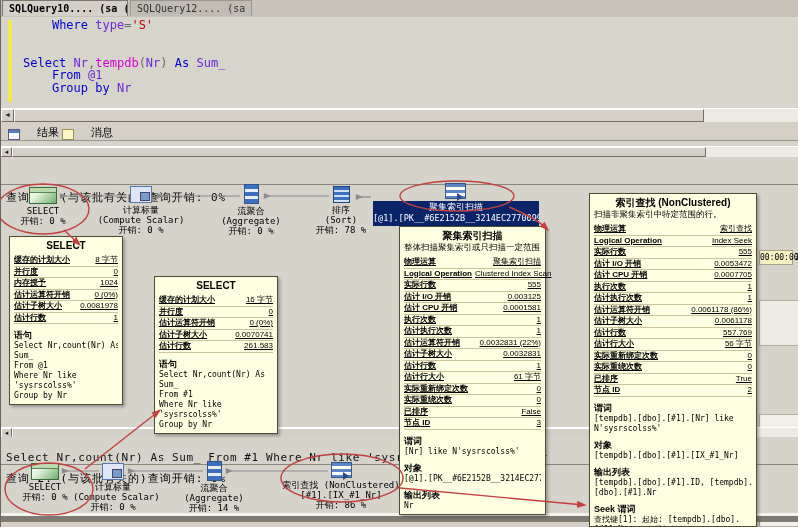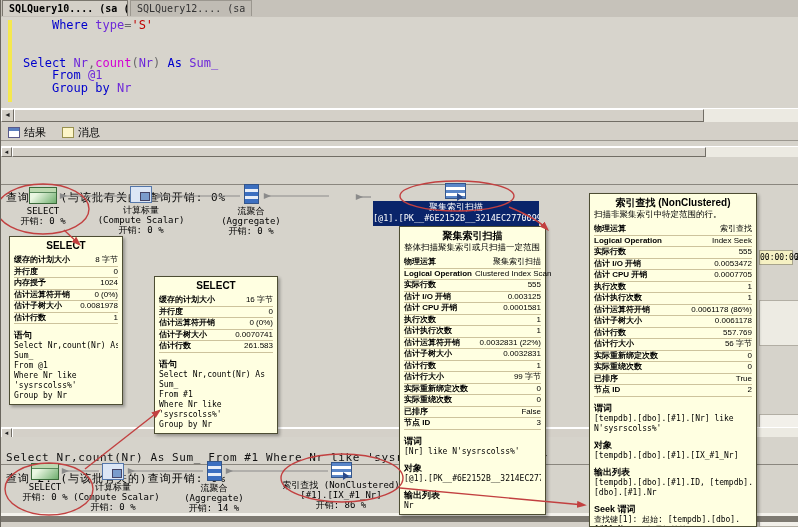--- a/index.html
+++ b/index.html
@@ -23,21 +23,21 @@
 
   
   .sbar{background:#eceae2;border-top:1px solid #fff;}
   .sb-btn{position:absolute;left:0;top:0;width:13px;height:100%;background:#d4d0c8;
           border:1px solid;border-color:#fff #716d65 #716d65 #fff;box-sizing:border-box;
           font-size:7px;line-height:10px;text-align:center;color:#222;}
   .sb-thumb{position:absolute;top:0;height:100%;background:#d4d0c8;
           border:1px solid;border-color:#fff #716d65 #716d65 #fff;box-sizing:border-box;}
 
   
-  .ptab{position:absolute;top:124px;height:16px;display:flex;align-items:center;gap:4px;
+  .ptab{position:absolute;top:124px;height:16px;display:flex;align-items:flex-end;gap:17px;
         font:11px "Liberation Sans",sans-serif;padding:0 5px;box-sizing:border-box;}
   .ptab.active{background:#d9d6ce;border:1px solid #7a766e;border-bottom:none;font-weight:bold;}
   .mini-icon{width:12px;height:11px;display:inline-block;}
   .icon-grid{background:linear-gradient(#5a7fc0,#5a7fc0) 0 0/12px 3px no-repeat,#fff;border:1px solid #5a5a8a;box-sizing:border-box;}
   .icon-msg{background:#fdf6c8;border:1px solid #99914f;box-sizing:border-box;}
   .icon-plan{background:linear-gradient(#e8b24a 50%,#4a7fc0 50%);border:1px solid #666;box-sizing:border-box;}
 
   
   .plan-bg{left:0;width:798px;background:#d6d3cb;}
   .hline{left:0;width:798px;height:1px;background:#9b978f;}
@@ -63,21 +63,21 @@
             text-align:center;overflow:hidden;}
   .scan-box .l1{font:9px/12px "DejaVu Sans Mono",monospace;}
   .scan-box .l2{font:8.5px/11px "DejaVu Sans Mono",monospace;white-space:nowrap;}
 
   
   .tooltip{position:absolute;background:#ffffe1;border:1px solid #4d4d33;box-shadow:2px 2px 3px rgba(0,0,0,.3);
            padding:2px 4px 3px 4px;box-sizing:border-box;z-index:30;}
   .tt-title{text-align:center;font:bold 10px/13px "Liberation Sans",sans-serif;}
   .tt-sub{font:8.5px/11px "Liberation Sans",sans-serif;white-space:nowrap;overflow:hidden;margin-bottom:4px;}
   .tt-row{display:flex;justify-content:space-between;align-items:flex-start;
-          font:8px/10.5px "Liberation Sans",sans-serif;border-bottom:1px solid #cdc39c;}
+          font:8px/10.5px "Liberation Sans",sans-serif;border-bottom:1px solid #cdc39c;text-decoration:underline;}
   .tt-l{font-weight:bold;white-space:nowrap;}
   .tt-v{white-space:nowrap;margin-left:3px;}
   .tt-sec-h{font:bold 9px/11px "Liberation Sans",sans-serif;margin-top:6px;}
   .tt-sec-line{font:8px/10px "DejaVu Sans Mono",monospace;white-space:nowrap;overflow:hidden;}
   .tt-gap{height:3px;}
 
   
   .gcell{position:absolute;box-sizing:border-box;font:8px/13px "DejaVu Sans Mono",monospace;}
 
   svg.layer{position:absolute;left:0;top:0;pointer-events:none;}
@@ -91,21 +91,21 @@
     <div class="doc-tab active" style="left:1px;width:126px;">SQLQuery10.... (sa (56))*</div>
     <div class="doc-tab inactive" style="left:129px;width:122px;">SQLQuery12.... (sa (58))*</div>
   </div>
 
   <div class="abs editor">
     <div class="abs change-bar"></div>
     <div class="abs code">
         <div class="code-line"><span class="c-id">    </span><span class="c-kw">Where </span><span class="c-id">type</span><span class="c-op">=</span><span class="c-str">'S'</span></div>
         <div class="code-line">&nbsp;</div>
         <div class="code-line">&nbsp;</div>
-        <div class="code-line"><span class="c-kw">Select </span><span class="c-id">Nr</span><span class="c-op">,</span><span class="c-fn">count</span><span class="c-op">(</span><span class="c-id">Nr</span><span class="c-op">) </span><span class="c-kw">As </span><span class="c-id">Sum_</span></div>
+        <div class="code-line"><span class="c-kw">Select </span><span class="c-id">Nr</span><span class="c-op">,</span><span class="c-fn">tempdb</span><span class="c-op">(</span><span class="c-id">Nr</span><span class="c-op">) </span><span class="c-kw">As </span><span class="c-id">Sum_</span></div>
         <div class="code-line"><span class="c-id">    </span><span class="c-kw">From </span><span class="c-id">@1</span></div>
         <div class="code-line"><span class="c-id">    </span><span class="c-kw">Group by </span><span class="c-id">Nr</span></div>
       </div>
   </div>
 
   <div class="abs sbar" style="left:0;top:108px;width:798px;height:13px;">
     <div class="sb-btn">◄</div>
     <div class="sb-thumb" style="left:13px;width:690px;"></div>
   </div>
 
@@ -142,20 +142,26 @@
     <div class="ic ic-cs"></div>
     <div class="nl">计算标量</div>
     <div class="ns">(Compute Scalar)</div>
     <div class="nc">开销: 0 %</div>
   </div>
   <div class="pnode" style="left:205px;top:184px;width:90px;">
     <div class="ic ic-agg"></div>
     <div class="nl">流聚合</div>
     <div class="ns">(Aggregate)</div>
     <div class="nc">开销: 0 %</div>
+  </div>
+  <div class="pnode" style="left:300px;top:186px;width:80px;">
+    <div class="ic ic-sort"></div>
+    <div class="nl">排序</div>
+    <div class="ns">(Sort)</div>
+    <div class="nc">开销: 78 %</div>
   </div>
   <div class="abs ic-scan" style="left:444px;top:183px;"></div>
   <div class="abs scan-box">
     <div class="l1">聚集索引扫描</div>
     <div class="l2">[@1].[PK__#6E2152B__3214EC2770099B3</div>
   </div>
 
   <div class="gcell" style="left:755px;top:193px;width:1px;height:334px;background:#8a867e;"></div>
   <div class="gcell" style="left:758px;top:250px;width:34px;height:15px;background:#f6f1c3;border:1px solid #a8a48c;text-align:center;">00:00:00</div>
   <div class="gcell" style="left:794px;top:251px;width:8px;height:14px;">2</div>
@@ -335,21 +341,21 @@
         <div class="tt-row">
           <span class="tt-l">估计子树大小</span>
           <span class="tt-v">0.0032831</span>
         </div>
         <div class="tt-row">
           <span class="tt-l">估计行数</span>
           <span class="tt-v">1</span>
         </div>
         <div class="tt-row">
           <span class="tt-l">估计行大小</span>
-          <span class="tt-v">99 字节</span>
+          <span class="tt-v">61 字节</span>
         </div>
         <div class="tt-row">
           <span class="tt-l">实际重新绑定次数</span>
           <span class="tt-v">0</span>
         </div>
         <div class="tt-row">
           <span class="tt-l">实际重绕次数</span>
           <span class="tt-v">0</span>
         </div>
         <div class="tt-row">

